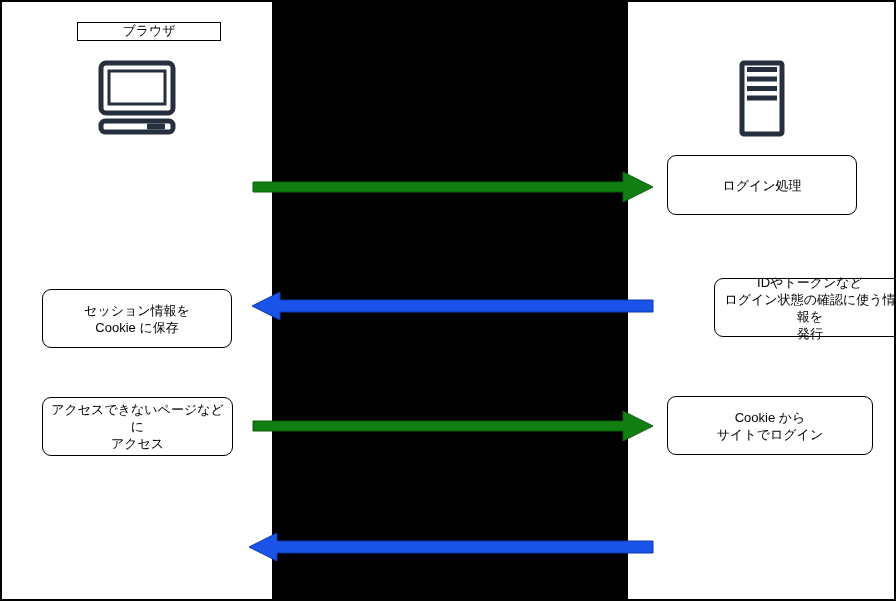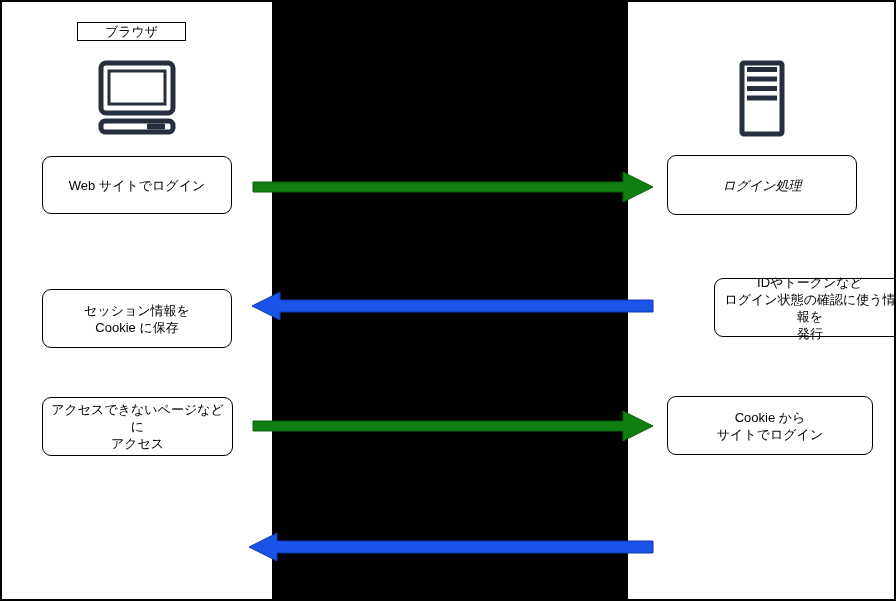--- a/index.html
+++ b/index.html
@@ -16,28 +16,28 @@
     display:flex; align-items:center; justify-content:center; font-size:13px;
   }
   .rbox {
     position:absolute; z-index:3; background:#fff; border:1px solid #000; border-radius:9px;
     display:flex; flex-direction:column; align-items:center; justify-content:center;
     text-align:center; font-size:13px; line-height:17px; padding:2px 4px;
   }
   .icon-wrap { position:absolute; z-index:3; }
   .icon-wrap svg { display:block; width:100%; height:100%; }
   
-  #browser-label { left:75px; top:20px; width:109px; height:19px; }
+  #browser-label { left:75px; top:20px; width:144px; height:19px;align-items:flex-end; }
   #server-label  { left:700px; top:20px; width:121px; height:19px; }
   #computer-icon-wrap { left:96px; top:58px; width:78px; height:75px; }
   #server-icon-wrap   { left:737px; top:58px; width:46px; height:77px; }
   #bstep1 { left:40px;  top:154px; width:190px; height:58px; }
   #bstep2 { left:40px;  top:287px; width:190px; height:59px; }
   #bstep3 { left:40px;  top:395px; width:191px; height:59px; }
-  #sstep1 { left:665px; top:153px; width:190px; height:60px;font-style:italic; }
+  #sstep1 { left:665px; top:153px; width:190px; height:60px; }
   #sstep2 { left:664px; top:276px; width:192px; height:59px;margin-left:48px; }
   #sstep3 { left:665px; top:394px; width:206px; height:59px;align-items:center; }
 </style>
 </head>
 <body>
 
 <div class="canvas" style="border-color: rgb(0, 0, 0); background-color: rgb(255, 255, 255);">
 
   <div class="band" style="background-color: rgb(0, 0, 0);"></div>
 
@@ -60,23 +60,20 @@
       </g>
       <g fill="none" stroke-width="3" stroke="#252F3E">
         <rect x="11" y="11" width="56" height="33"></rect>
       </g>
       <g fill="#252F3E">
         <rect x="49" y="63.5" width="18" height="6" rx="1"></rect>
       </g>
     </svg>
   </div>
 
-  <div class="rbox" id="bstep1">
-    <div>Web サイトでログイン</div>
-  </div>
   <div class="rbox" id="bstep2">
     <div>セッション情報を</div>
     <div>Cookie に保存</div>
   </div>
   <div class="rbox" id="bstep3">
     <div>アクセスできないページなどに</div>
     <div>アクセス</div>
   </div>
 
 

